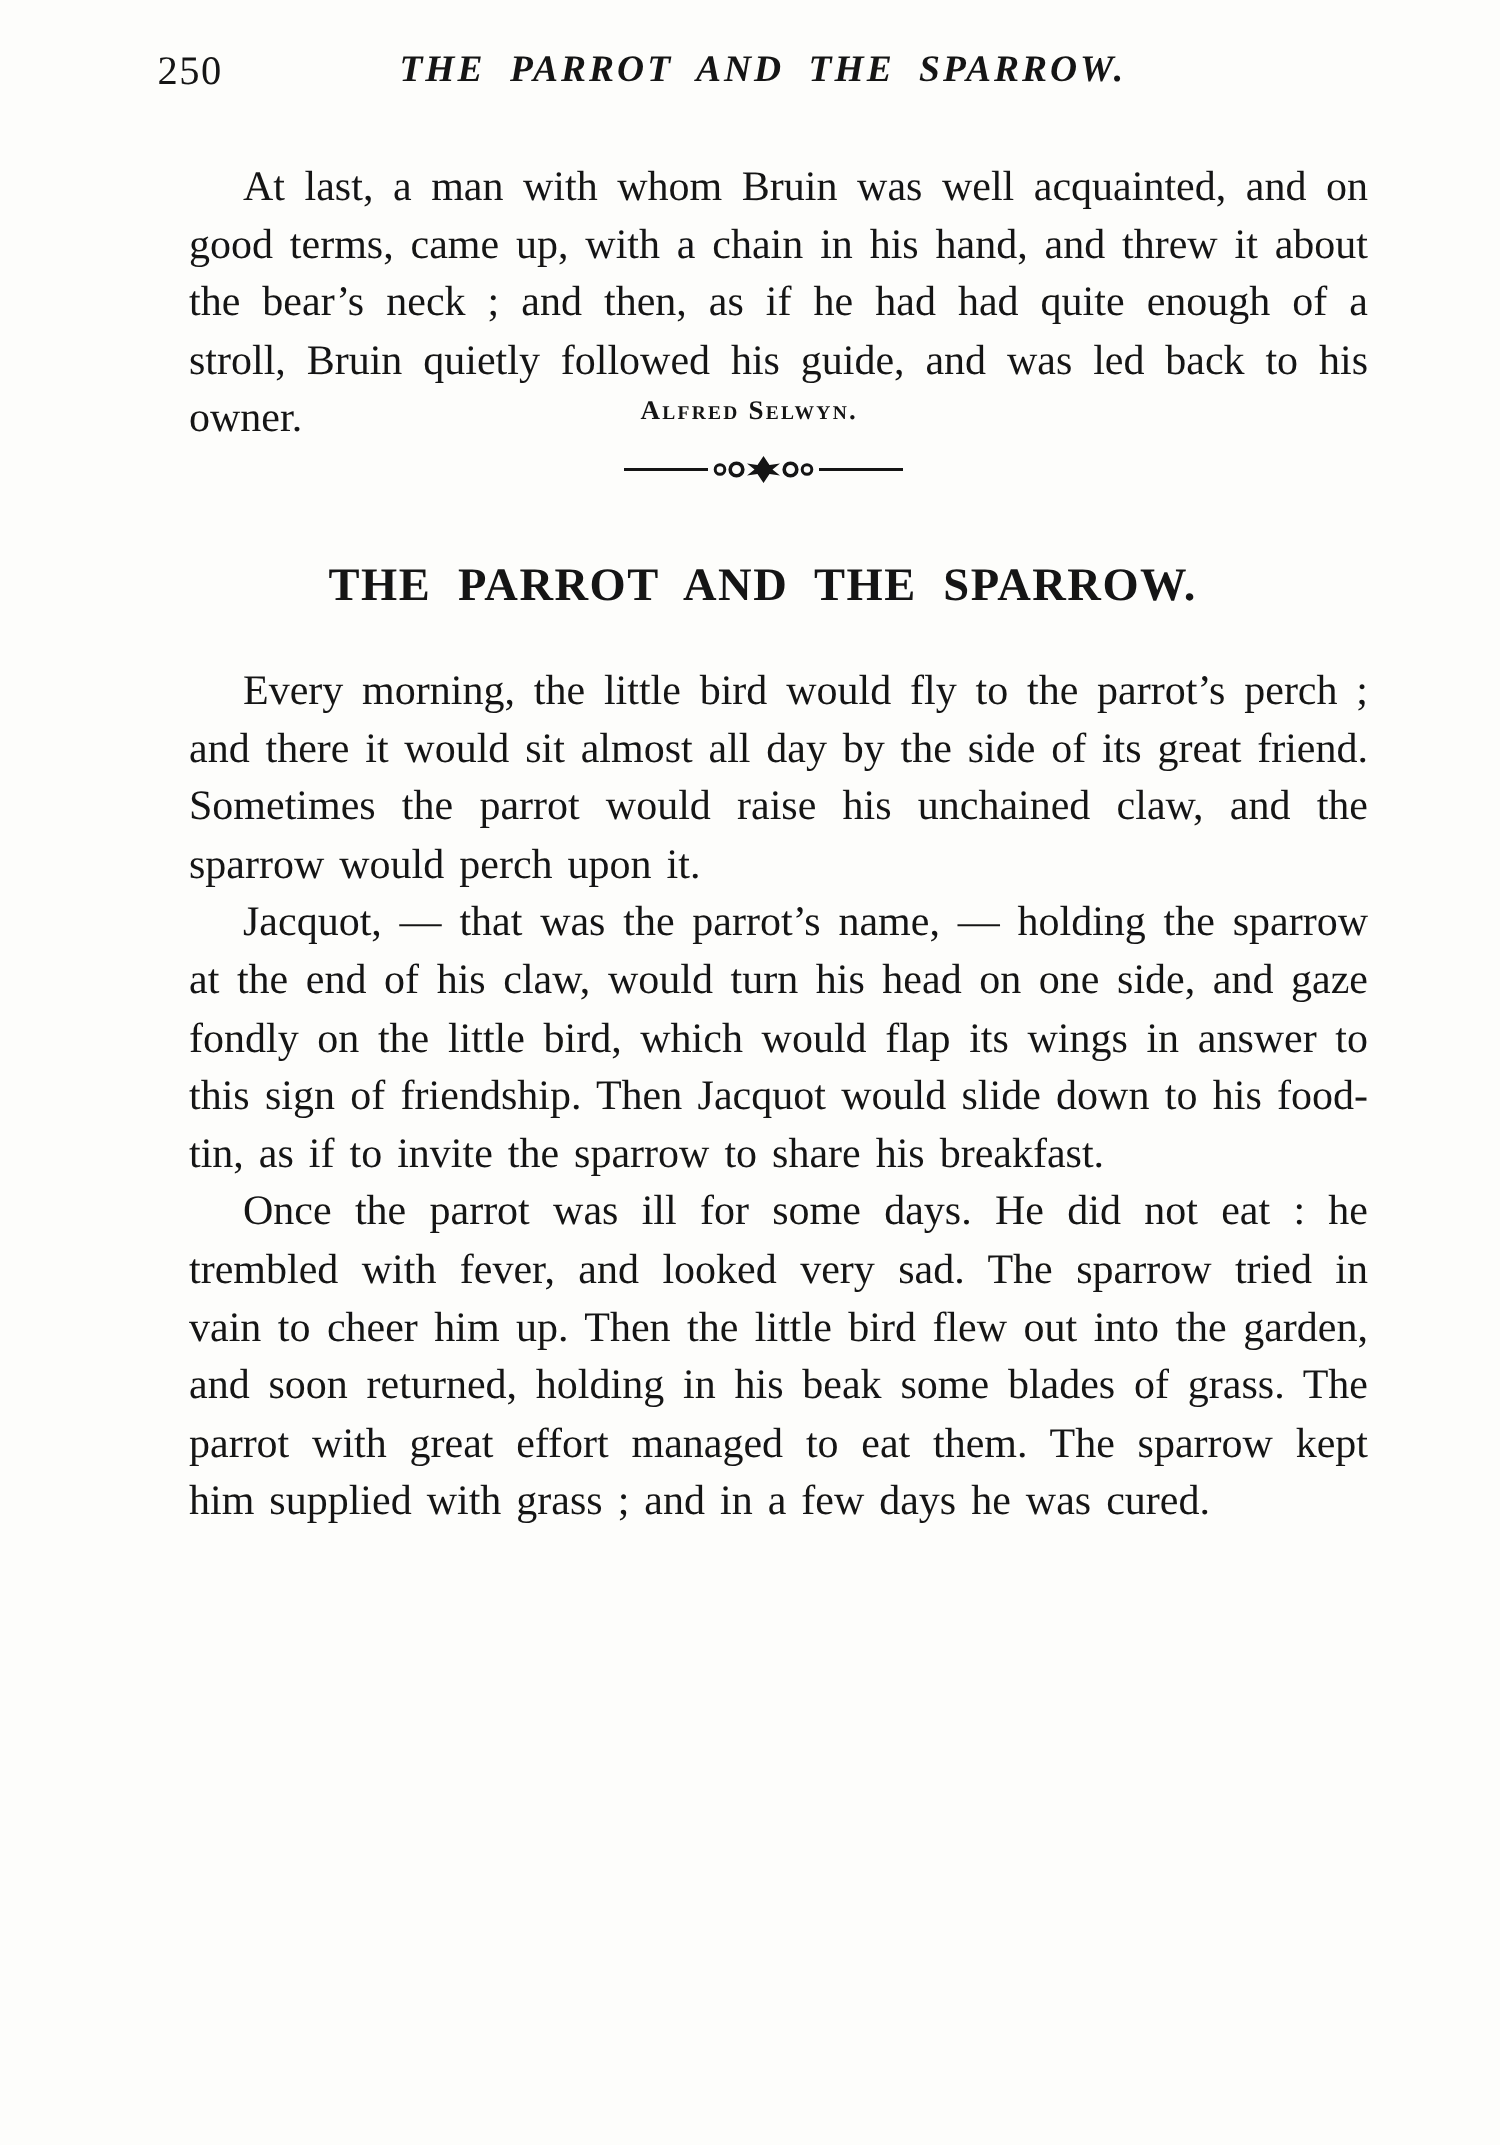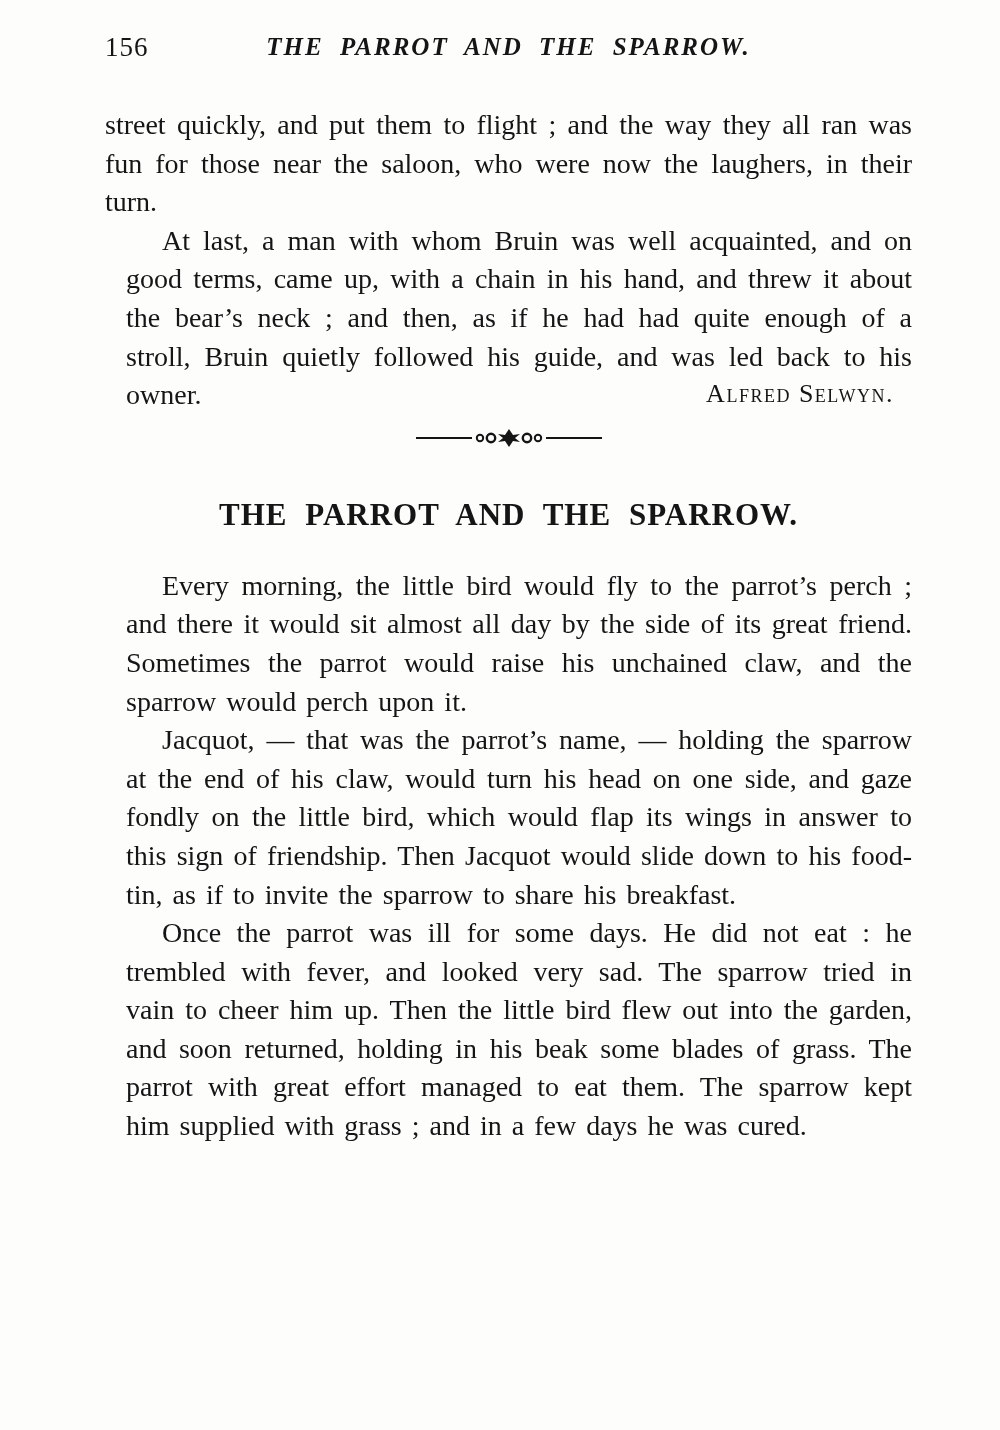--- a/index.html
+++ b/index.html
@@ -41,24 +41,24 @@
   p.body {
     margin: 0;
     font-size: 28px;
     line-height: 38.6px;
     text-align: justify;
     word-spacing: 3px;
   }
   p.indent { text-indent: 36px; margin-left: 21px; }
   .attribution {
     margin-top: -36px;
-    text-align: right;
+    text-align: center;
     font-variant: small-caps;
-    font-weight: 400;
-    font-size: 26px;
+    font-weight: 700;
+    font-size: 18px;
     letter-spacing: 1.5px;
     padding-right: 18px;
   }
   .divider {
     text-align: center;
     margin: 16px 0 46px 0;
     line-height: 0;
   }
   .story-title {
     margin: 0 0 34px 0;
@@ -72,26 +72,25 @@
     font-variant: small-caps;
     letter-spacing: 0.5px;
   }
 </style>
 </head>
 <body>
 
 <div class="page">
 
   <div class="page-header">
-    <span class="page-number">156</span>
+    <span class="page-number">250</span>
     <span class="running-head">THE PARROT AND THE SPARROW.</span>
   </div>
 
   <section>
-    <p class="body">street quickly, and put them to flight ; and the way they all ran was fun for those near the saloon, who were now the laughers, in their turn.</p>
     <p class="body indent">At last, a man with whom Bruin was well acquainted, and on good terms, came up, with a chain in his hand, and threw it about the bear’s neck ; and then, as if he had had quite enough of a stroll, Bruin quietly followed his guide, and was led back to his owner.</p>
     <div class="attribution">Alfred Selwyn.</div>
   </section>
 
   <div class="divider">
     <svg width="190" height="26" viewBox="0 0 190 26">
       <line x1="2" y1="13" x2="58" y2="13" stroke="#151515" stroke-width="2"></line>
       <circle cx="66" cy="13" r="3.2" fill="none" stroke="#151515" stroke-width="2"></circle>
       <circle cx="77" cy="13" r="4.2" fill="none" stroke="#151515" stroke-width="2.4"></circle>
       <path d="M95 4 L99 10 L106 9 L101 13 L106 17 L99 16 L95 22 L91 16 L84 17 L89 13 L84 9 L91 10 Z" fill="#151515"></path>

